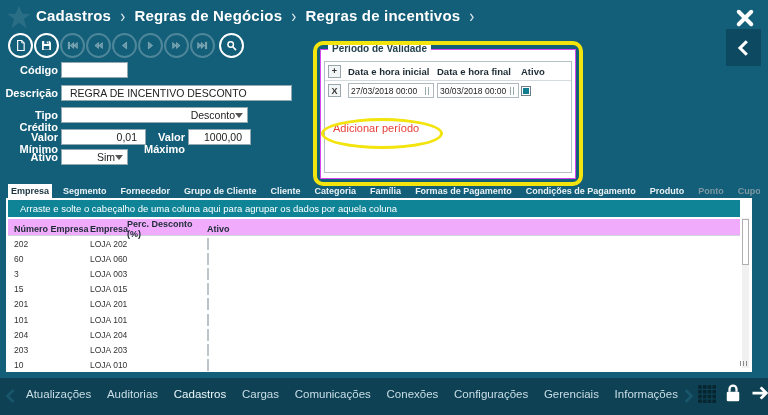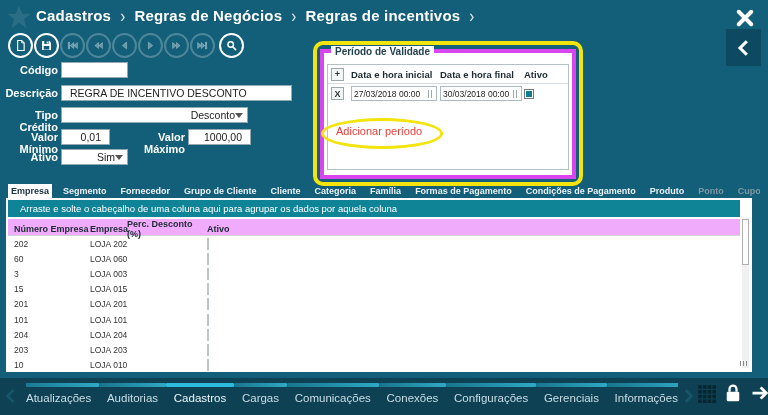--- a/index.html
+++ b/index.html
@@ -31,21 +31,21 @@
   .flabel{font-size:11px;font-weight:bold;color:#fff;text-align:right;width:58px}
   .inp,.sel,.dateinp{background:#fff;border:1px solid #93A8B1;color:#222;
         display:flex;align-items:center;padding:0 4px;font-size:10.5px;height:16px}
   .inp input{border:0;outline:0;width:100%;font:inherit;color:#222;background:transparent;padding:4px}
   .inp.num input{text-align:right}
   .sel{justify-content:flex-end;cursor:pointer}
   .caret{width:0;height:0;border-left:4px solid transparent;border-right:4px solid transparent;
          border-top:5px solid #555}
 
   
-  .vpanel{left:320px;top:49px;width:256px;height:130px;background:#fff;border:4px solid #d946ef;color:#222}
+  .vpanel{left:320px;top:49px;width:256px;height:130px;background:#fff;border:1px solid #d946ef;color:#222}
   .vlegend{position:absolute;top:-7px;left:7px;background:#fff;padding:0 4px;
            font-size:10px;font-weight:bold;color:#24424e}
   .vgrid{position:absolute;left:3px;right:3px;top:11px;bottom:5px;border:1px solid #B5C0C5;background:#fff}
   .vrow{display:flex;align-items:center;height:19px;padding-left:3px}
   .vrow.head{font-weight:bold;font-size:9.5px;border-bottom:1px solid #D4DBDE;color:#1c2b33}
   .sqbtn{width:13px;height:13px;border:1px solid #9AA7AD;background:#F3F6F7;color:#333;
          font-size:9px;font-weight:bold;display:flex;align-items:center;justify-content:center;cursor:pointer}
   .vcol1{width:17px;display:flex;justify-content:flex-start}
   .vcol2{width:90px;padding-left:3px}
   .vcol3{width:86px;padding-left:2px}
@@ -85,21 +85,21 @@
   .vthumb{position:absolute;top:1px;left:0;width:7px;height:46px;background:#FDFDFD;border:1px solid #AFAFAF}
   .gripbr{position:absolute;right:3px;bottom:6px;width:9px;height:5px;
           background:repeating-linear-gradient(90deg,#8a8a8a 0 1px,transparent 1px 3px)}
 
   
   .bottombar{left:0;top:378px;width:768px;height:37px;background:#0D4153}
   .bnav-scroll{position:absolute;top:8px;width:16px;height:20px;display:flex;align-items:center;
                justify-content:center;cursor:pointer;opacity:.8}
   .bnav-scroll.l{left:3px}.bnav-scroll.r{left:680px}
   .bitems{position:absolute;left:26px;top:5px;width:652px;display:flex;justify-content:space-between;overflow:hidden}
-  .bitem{display:flex;flex-direction:column;align-items:center;cursor:pointer;flex:0 0 auto}
+  .bitem{display:flex;flex-direction:row;align-items:flex-end;cursor:pointer;flex:0 0 auto}
   .bbar{height:4px;width:calc(100% + 16px);background:linear-gradient(90deg,#19758E,#2FA9C4);border-radius:1px}
   .bitem.active .bbar{background:#2DBCDB}
   .blabel{margin-top:5px;font-size:11.5px;color:#C9DEE7}
   .bitem.active .blabel{color:#EAF6FA}
   .bctrl{position:absolute;top:5px;display:flex;align-items:center;gap:7px;left:697px}
   .bctrl .icon{cursor:pointer}
 </style>
 </head>
 <body>
 
@@ -230,21 +230,21 @@
       <div class="flabel">Tipo Crédito</div>
     </div>
   <div class="abs sel" style="left:61px;top:107px;width:187px">
     <span>Desconto</span>
     <span class="caret"></span>
   </div>
 
   <div class="abs" style="left:0;top:131px;width:58px">
       <div class="flabel">Valor Mínimo</div>
     </div>
-  <div class="abs inp num" style="left:61px;top:129px;width:49px">
+  <div class="abs inp num" style="left:61px;top:129px;width:85px">
       <input value="0,01" style="">
     </div>
   <div class="abs" style="left:120px;top:131px;width:65px">
       <div class="flabel" style="width:65px">Valor Máximo</div>
     </div>
   <div class="abs inp num" style="left:188px;top:129px;width:63px">
       <input value="1000,00" style="">
     </div>
 
   <div class="abs" style="left:0;top:151px;width:58px">

